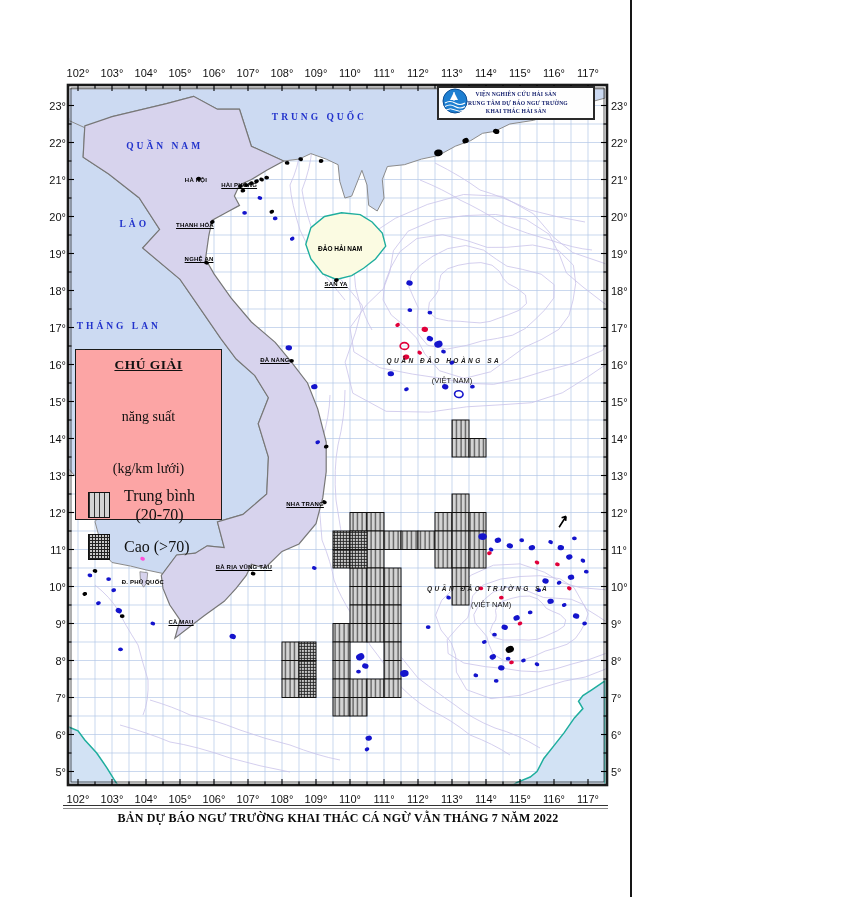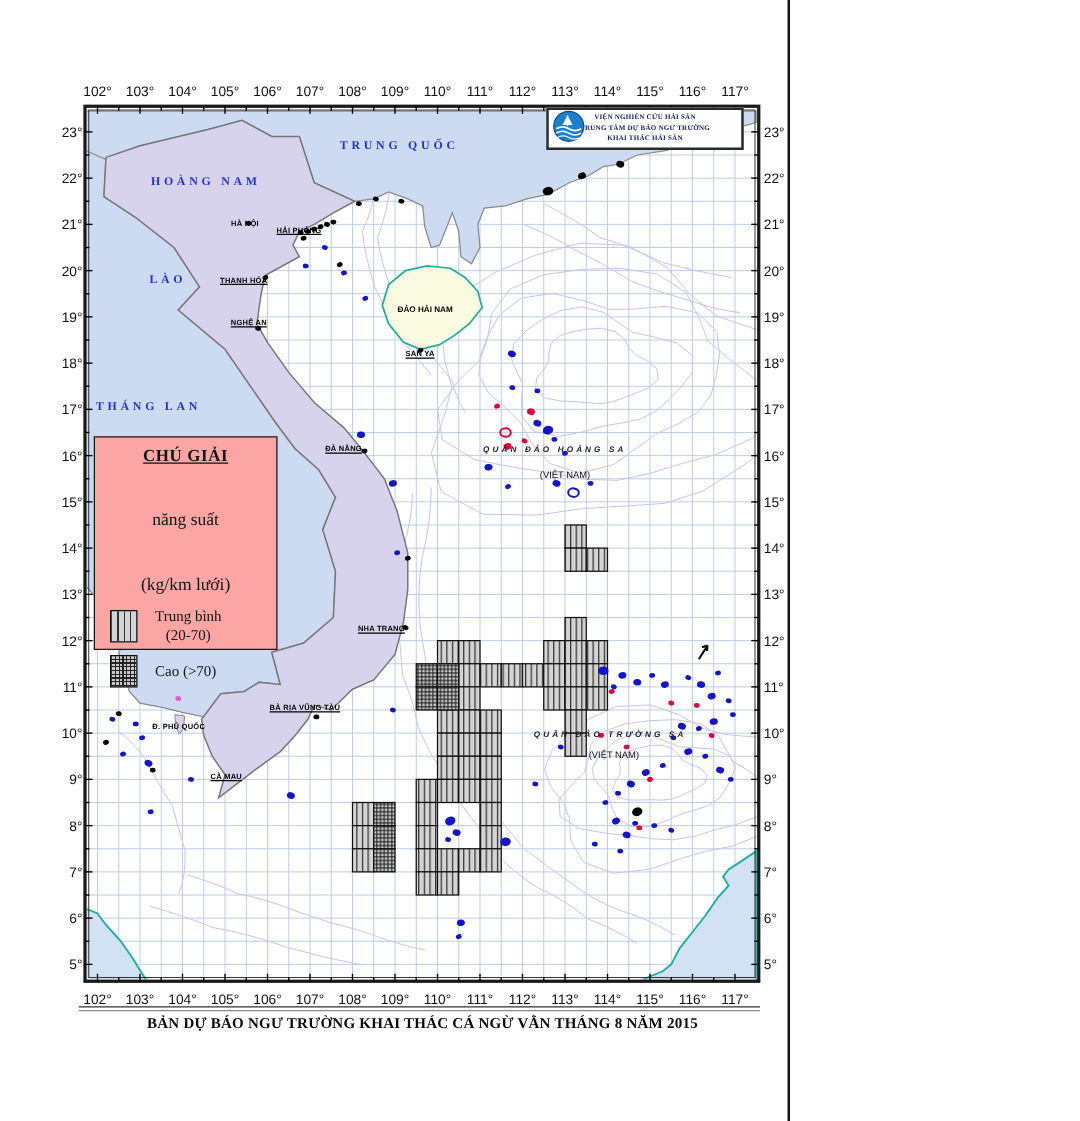--- a/index.html
+++ b/index.html
@@ -22,21 +22,21 @@
           box-sizing:border-box;padding-top:7px;}
   #legend .ttl{text-align:center;font-weight:bold;font-size:13.5px;text-decoration:underline;letter-spacing:.5px;}
   #legend .sub{text-align:center;font-size:14px;line-height:1.15;margin-top:36px;}
   .lgrow{display:flex;align-items:center;margin:9px 0 0 12px;}
   .swatch{width:22px;height:26px;border:1.6px solid #111;box-sizing:border-box;flex:0 0 auto;}
   .swatch.m{background-color:#d4d4d4;
     background-image:repeating-linear-gradient(90deg,#333 0 1px,transparent 1px 5px);}
   .swatch.x{background-color:#c9c9c9;
     background-image:repeating-linear-gradient(90deg,#222 0 1px,transparent 1px 3px),
                      repeating-linear-gradient(0deg,#222 0 1px,transparent 1px 3px);}
-  .lgtxt{margin-left:14px;font-size:12px;line-height:1.2;text-align:center;}
+  .lgtxt{margin-left:14px;font-size:16px;line-height:1.2;text-align:center;}
   
   #logobox{position:absolute;left:437px;top:86px;width:158px;height:34px;background:#fefefe;
            border:2px solid #2a2a2a;box-sizing:border-box;display:flex;align-items:center;}
   #logocircle{width:26px;height:26px;margin-left:3px;flex:0 0 auto;}
   #logotext{flex:1;text-align:center;font-family:"Liberation Serif",serif;
             font-weight:bold;color:#15216e;font-size:5.6px;line-height:1.6;letter-spacing:.2px;}
   
   #caption{position:absolute;left:68px;top:811px;width:540px;text-align:center;
            font-family:"Liberation Serif",serif;font-weight:bold;font-size:12px;color:#0a0a0a;
            letter-spacing:.2px;}
@@ -541,21 +541,21 @@
         <text x="66" y="738.5" text-anchor="end">6°</text>
         <text x="611" y="738.5" text-anchor="start">6°</text>
         <text x="66" y="775.5" text-anchor="end">5°</text>
         <text x="611" y="775.5" text-anchor="start">5°</text>
       </g>
     </svg>
 
   <div id="overlay">
     <div id="labels">
         <div class="maplabel country" style="left: 319.4px; top: 116.6px;">TRUNG QUỐC</div>
-        <div class="maplabel country" style="left: 164.7px; top: 146.2px;">HOÀNG NAM</div>
+        <div class="maplabel country" style="left: 164.7px; top: 146.2px;">QUẦN NAM</div>
         <div class="maplabel country" style="left: 110.3px; top: 223.9px; margin-left: 24px;">LÀO</div>
         <div class="maplabel country" style="left: 118.8px; top: 325.65px;">THÁNG LAN</div>
         <div class="maplabel country" style="left: 178.3px; top: 501.4px;">CAMBODIA</div>
         <div class="maplabel city" style="left: 195.98px; top: 179.5px;">HÀ NỘI</div>
         <div class="maplabel city u" style="left: 239.16px; top: 185.05px;">HẢI PHÒNG</div>
         <div class="maplabel city u" style="left: 194.96px; top: 224.64px;">THANH HÓA</div>
         <div class="maplabel city u" style="left: 199.04px; top: 259.05px;">NGHỆ AN</div>
         <div class="maplabel city u" style="left: 274.86px; top: 360.06px;">ĐÀ NẴNG</div>
         <div class="maplabel city u" style="left: 305.12px; top: 503.99px;">NHA TRANG</div>
         <div class="maplabel city u" style="left: 243.92px; top: 566.89px;">BÀ RỊA VŨNG TÀU</div>
@@ -597,16 +597,16 @@
         </div>
       </div>
       <div class="lgrow">
         <div class="swatch x"></div>
         <div class="lgtxt">Cao (&gt;70)</div>
       </div>
     </div>
 
     <div class="hrule" style="top:805px"></div>
     <div class="hrule" style="top:808px;border-top-width:1px;border-top-color:#888"></div>
-    <div id="caption">BẢN DỰ BÁO NGƯ TRƯỜNG KHAI THÁC CÁ NGỪ VẰN THÁNG 8 NĂM 2015</div>
+    <div id="caption">BẢN DỰ BÁO NGƯ TRƯỜNG KHAI THÁC CÁ NGỪ VẰN THÁNG 7 NĂM 2022</div>
     <div id="divider"></div>
   </div>
 </div>
 
 </body></html>

